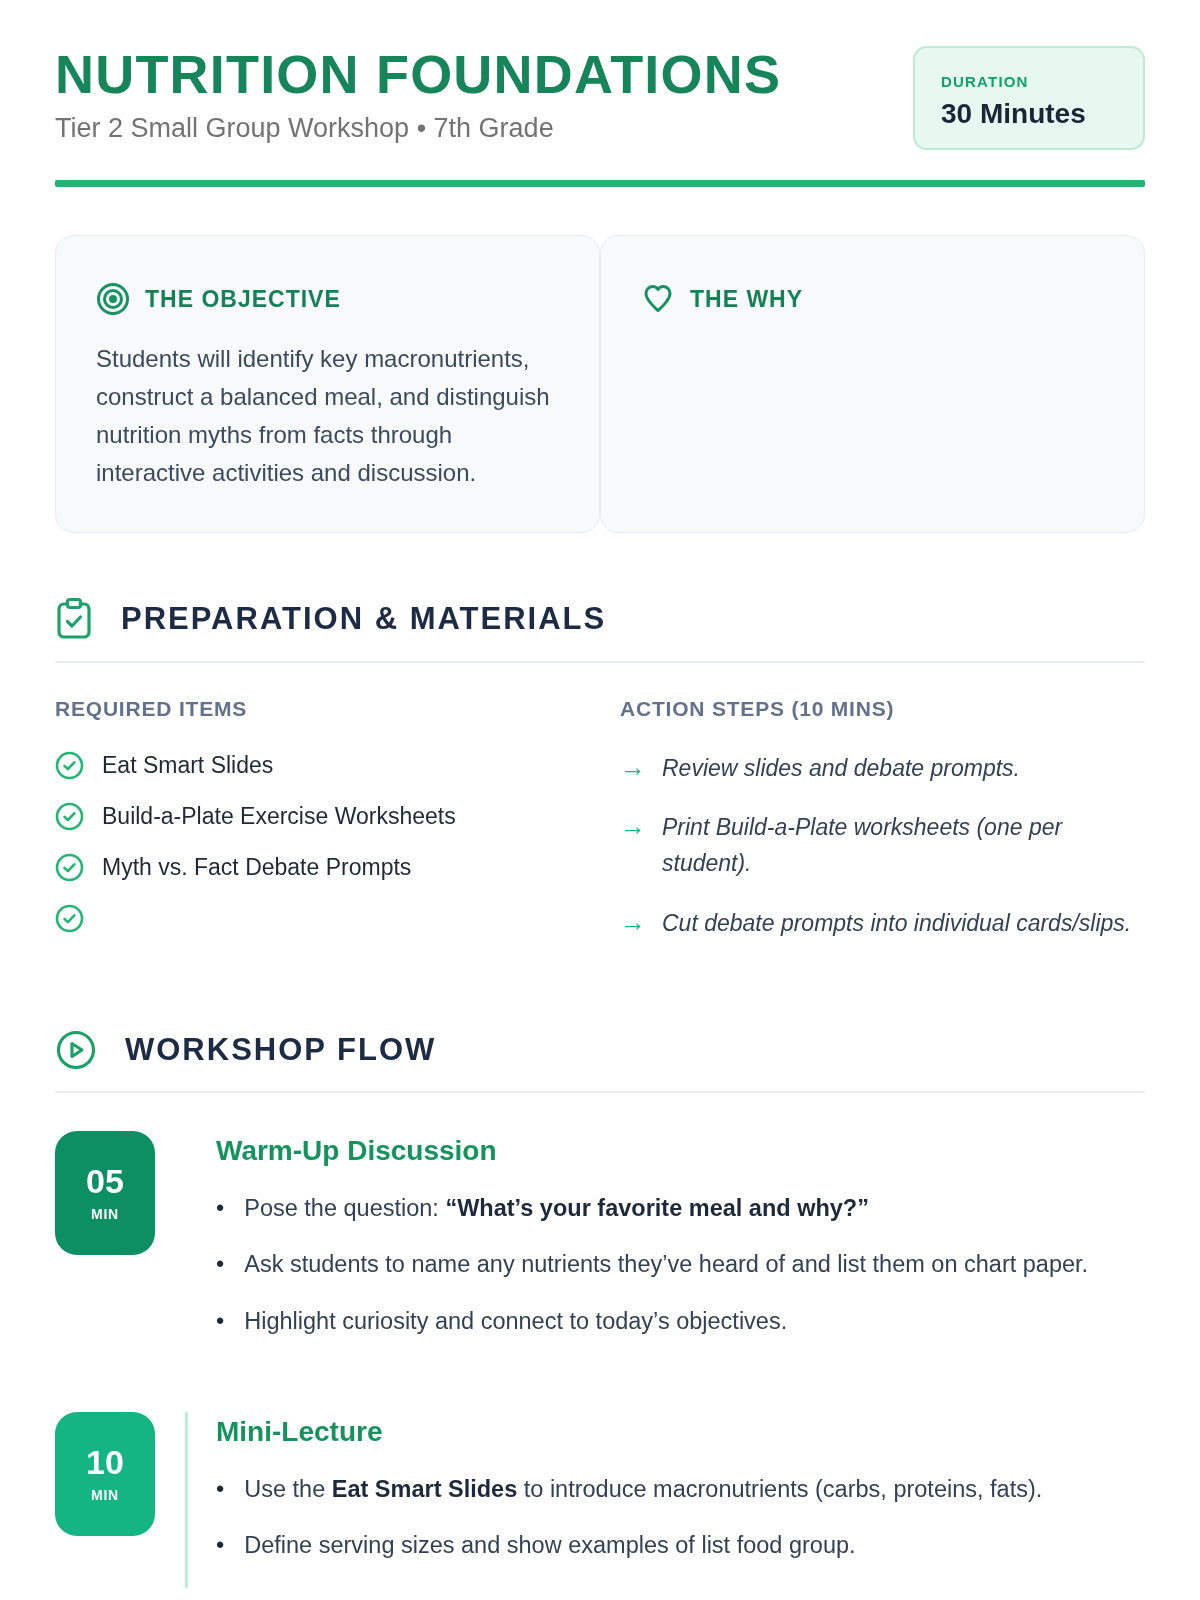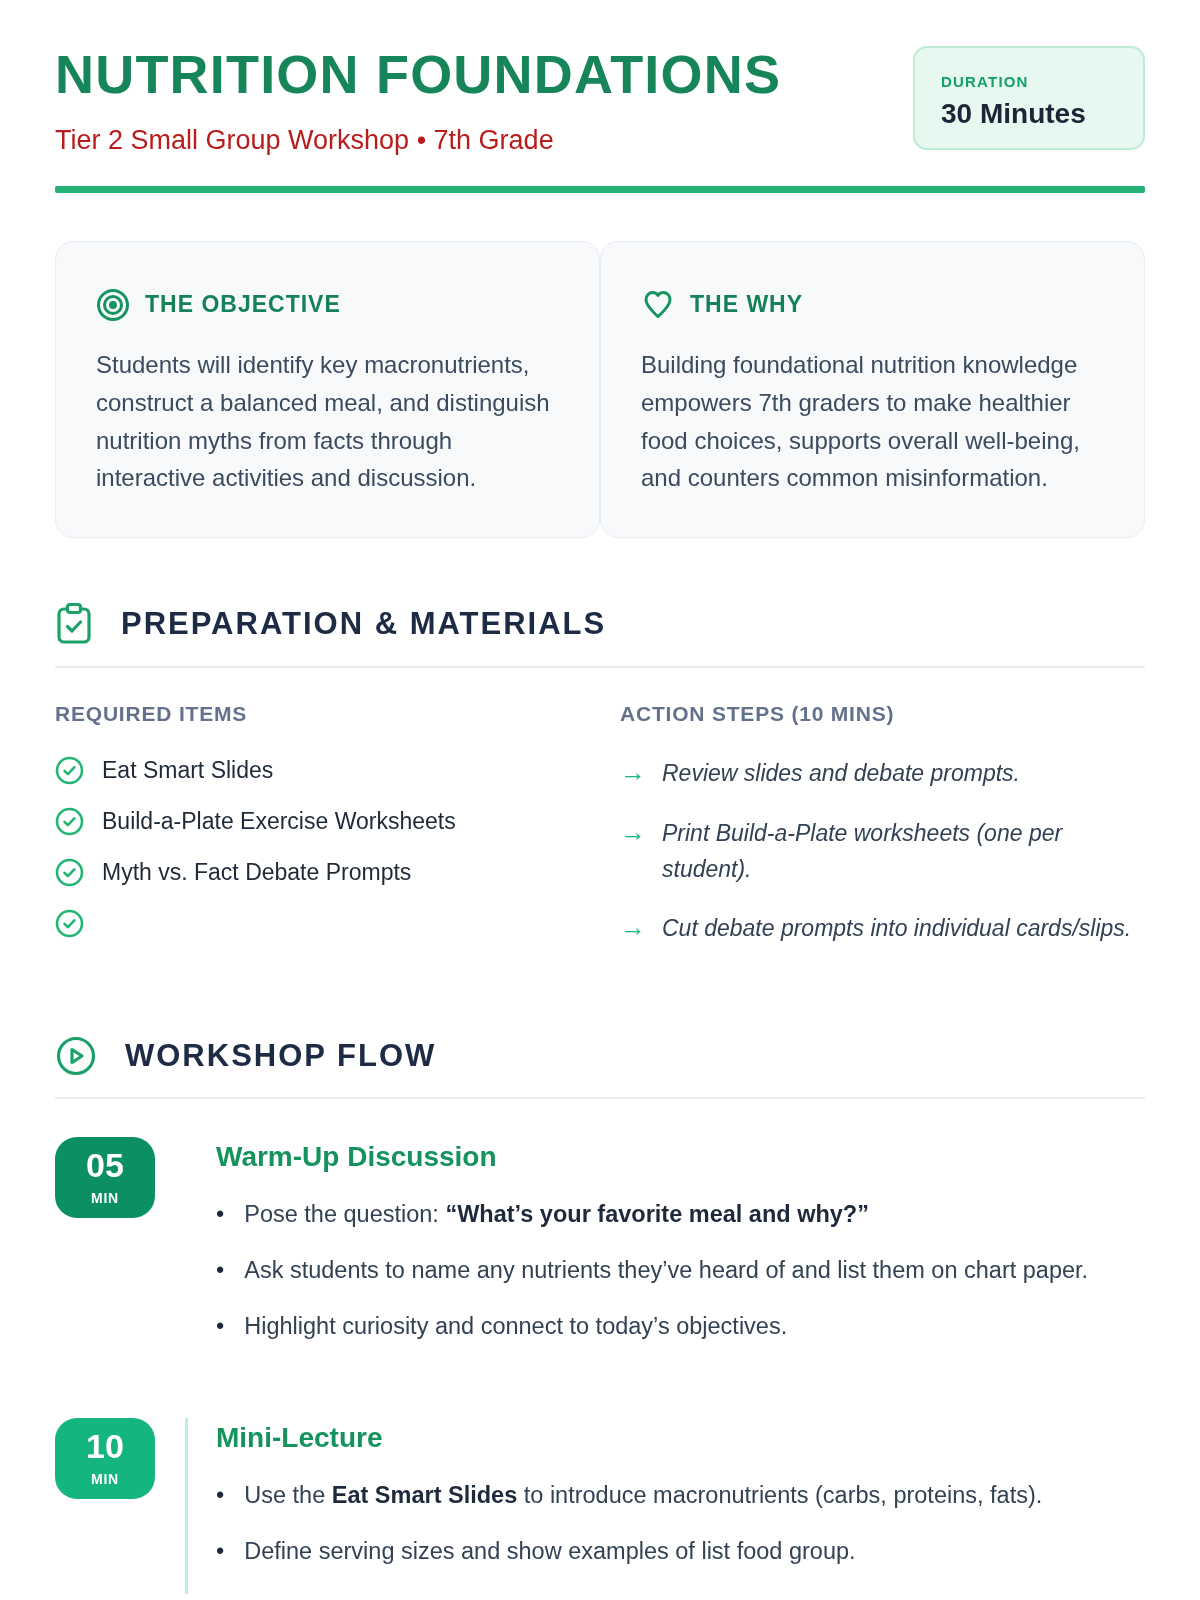--- a/index.html
+++ b/index.html
@@ -3,21 +3,21 @@
 <meta charset="utf-8">
 <style>
   * { margin:0; padding:0; box-sizing:border-box; }
   html,body { width:1200px; height:1600px; overflow:hidden; background:#ffffff;
               font-family:"Liberation Sans", sans-serif; }
   .page { width:1200px; height:1600px; padding:46px 55px 0 55px; }
 
   
   .header-row { display:flex; justify-content:space-between; align-items:flex-start; }
   .page-title { font-size:54px; font-weight:800; letter-spacing:1.2px; color:#17855a; line-height:1.05; }
-  .page-subtitle { margin-top:22px; font-size:27px; font-weight:500; color:#b91c1c; }
+  .page-subtitle { margin-top:10px; font-size:27px; font-weight:500; color:#737373; }
   .duration-badge { background:#e7f8f0; border:2px solid #bdebd4; border-radius:14px;
                     padding:25px 26px 18px 26px; min-width:232px; }
   .duration-label { font-size:15px; font-weight:700; letter-spacing:1.2px; color:#12a06b; }
   .duration-value { margin-top:8px; font-size:28px; font-weight:700; color:#1b2537; }
   .title-rule { margin-top:30px; height:7px; background:#25b274; border-radius:2px; }
 
   
   .cards { margin-top:48px; display:grid; grid-template-columns:1fr 1fr; }
   .card { background:#f7f9fb; border:1.5px solid #e8edf3; border-radius:18px; padding:46px 40px 40px 40px; }
   .card-head { display:flex; align-items:center; gap:15px; }
@@ -39,21 +39,21 @@
   .req-item { display:flex; align-items:center; gap:18px; margin-bottom:22px; }
   .req-text { font-size:23px; color:#1f2937; }
   .check-wrap svg { display:block; }
   .action-item { display:flex; align-items:flex-start; gap:16px; margin-bottom:24px; }
   .arrow-glyph { font-size:26px; color:#10b981; line-height:1.3; flex:0 0 auto; }
   .action-text { font-size:23px; font-style:italic; color:#334155; line-height:1.55; }
 
   
   .activities { margin-top:38px; }
   .activity { display:flex; gap:30px; margin-bottom:48px; }
-  .badge { flex:0 0 100px; width:100px; height:81px; border-radius:22px; color:#fff;
+  .badge { flex:0 0 100px; width:100px; height:124px; border-radius:22px; color:#fff;
            display:flex; flex-direction:column; align-items:center; justify-content:center; }
   .badge-num { font-size:34px; font-weight:700; line-height:1; }
   .badge-min { font-size:14px; font-weight:700; letter-spacing:0.8px; margin-top:8px; }
   .activity-body { flex:1; border-left:3px solid transparent; padding-left:28px; padding-bottom:4px; }
   .activity-title { font-size:28px; font-weight:700; margin-top:4px; }
   .activity-bullets { list-style:none; margin-top:24px; }
   .activity-bullets li { display:flex; gap:20px; font-size:23.5px; color:#334155;
                          line-height:1.5; margin-bottom:21px; }
   .bullet-dot { color:#1f2937; flex:0 0 auto; }
   .activity-bullets strong { font-weight:700; color:#1e293b; }
@@ -91,21 +91,20 @@
     </div>
     <div class="card">
       <div class="card-head">
         <span class="card-icon">
           <svg width="34" height="34" viewBox="0 0 34 34" fill="none" stroke="#16945f" stroke-width="3" stroke-linecap="round" stroke-linejoin="round">
             <path d="M29 11.5c0-4-3.1-6.9-6.7-6.9-2.2 0-4.2 1.1-5.3 2.9-1.1-1.8-3.1-2.9-5.3-2.9C8.1 4.6 5 7.5 5 11.5c0 7 12 17 12 17s12-10 12-17z"></path>
           </svg>
         </span>
         <span class="card-title">THE WHY</span>
       </div>
-      <p class="card-body">Building foundational nutrition knowledge empowers 7th graders to make healthier food choices, supports overall well-being, and counters common misinformation.</p>
     </div>
   </div>
 
   <div class="section">
     <div class="section-head">
       <span class="section-icon">
         <svg width="38" height="44" viewBox="0 0 38 44" fill="none" stroke="#1ca168" stroke-width="3.2" stroke-linecap="round" stroke-linejoin="round">
           <rect x="4" y="7" width="30" height="33" rx="5"></rect>
           <rect x="12.5" y="2.5" width="13" height="8" rx="2.5" fill="#ffffff"></rect>
           <path d="M12.5 24.5l4.5 4.5 8.5-9"></path>

